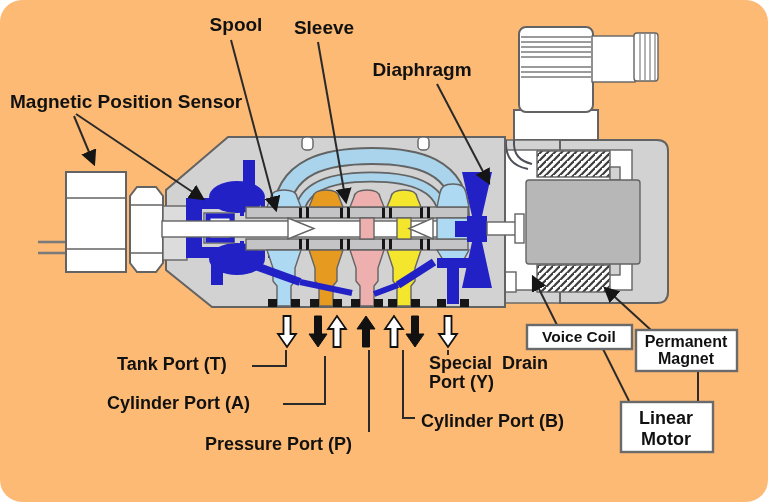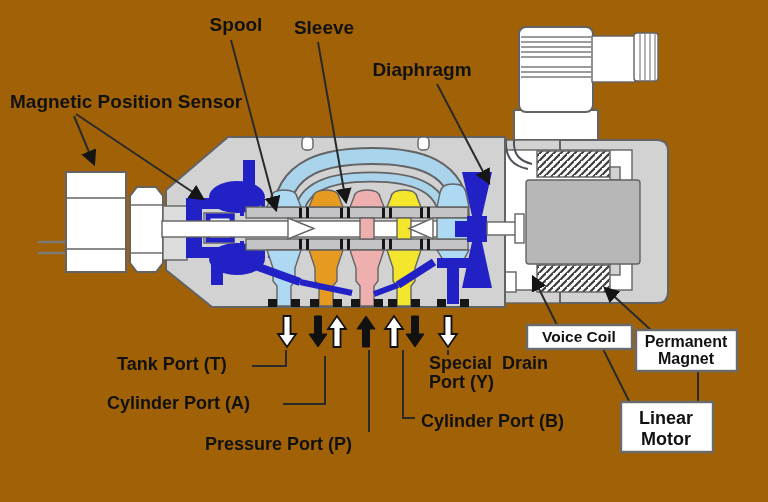--- a/index.html
+++ b/index.html
@@ -1,17 +1,17 @@
 <!DOCTYPE html>
 <html style="--body_gray: #d2d2d2; --outline_gray: #636363; --dark_blue: #2121c6; --light_blue: #a9d4ec; --port_tank_blue: #aed9f2; --port_a_orange: #e69a20; --port_p_pink: #eeb0ae; --port_b_yellow: #f3e62c; --armature_gray: #b7b7b7; --label_color: #111111;"><head>
 <meta charset="utf-8">
 <style>
   html,body{margin:0;padding:0;background:#fff;}
-  .stage{position:relative;width:768px;height:502px;background:#a16207;overflow:hidden;
-         font-family:"Liberation Sans",sans-serif;}
+  .stage{position:relative;width:768px;height:502px;background:#fdba74;overflow:hidden;
+         font-family:"Liberation Sans",sans-serif;border-radius:22px;}
   svg{display:block;}
   svg text{font-family:"Liberation Sans",sans-serif;font-weight:bold;
            fill:var(--label_color,#111);white-space:pre;}
   
   .ol{stroke:var(--outline_gray,#636363);stroke-width:2;}
   .ol1{stroke:var(--outline_gray,#636363);stroke-width:1.4;}
   .nf{fill:none;}
   
   .f-body{fill:var(--body_gray,#d2d2d2);}
   .f-blue{fill:var(--dark_blue,#2020c8);}

